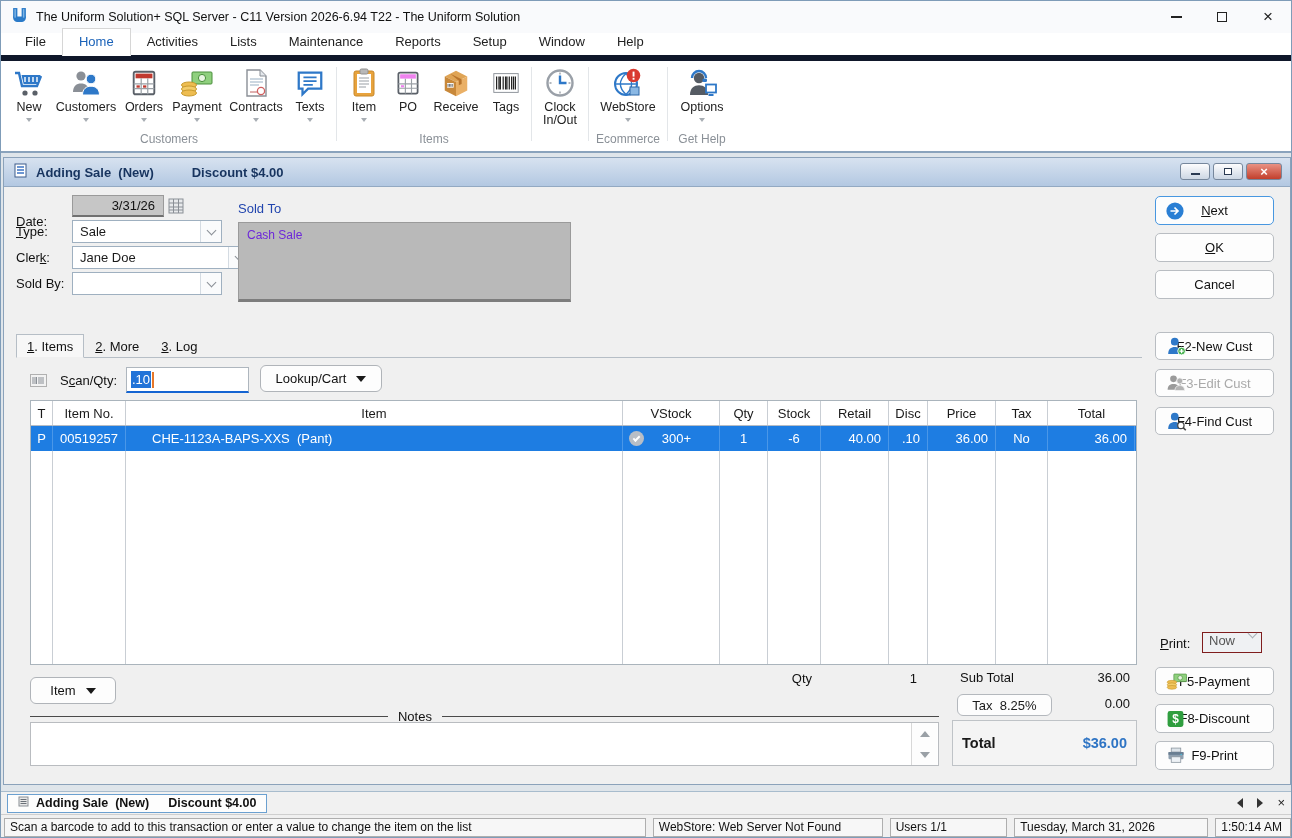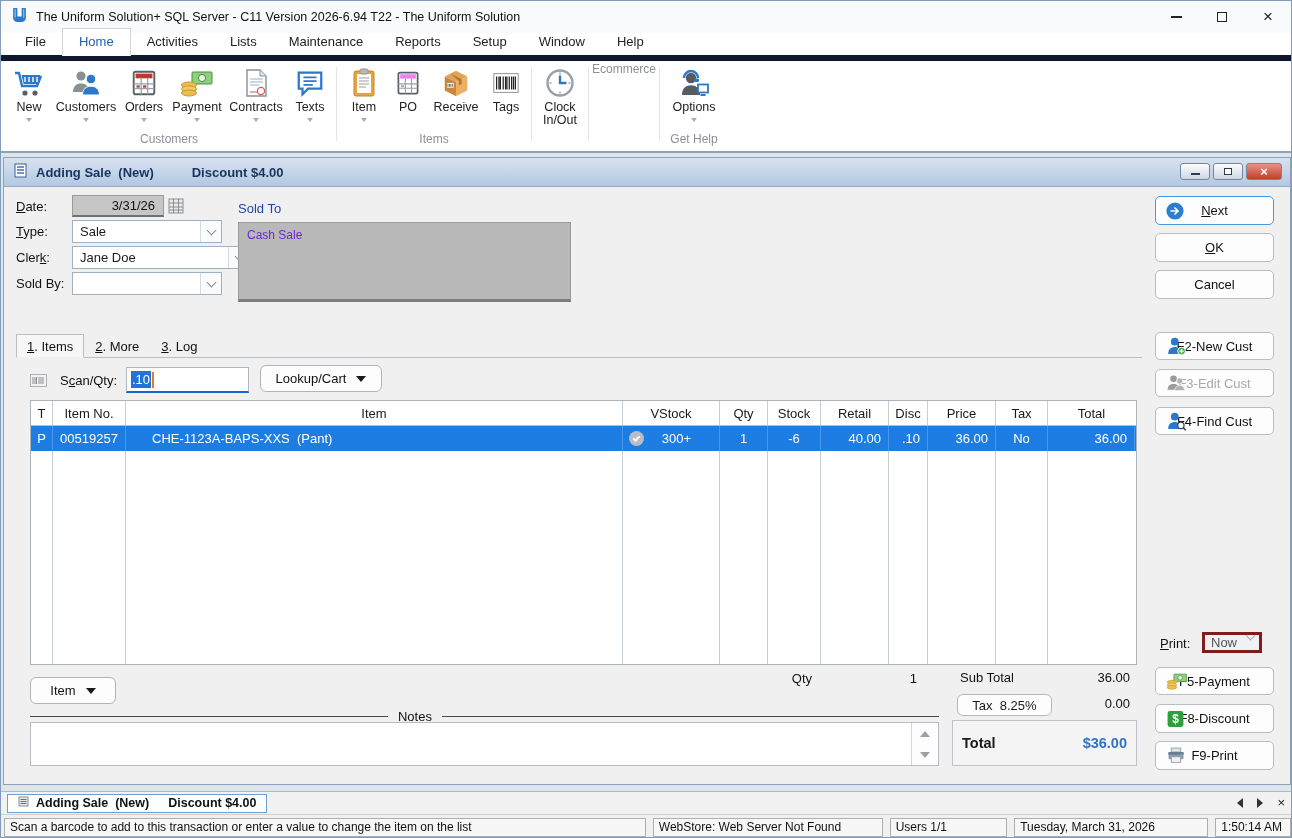--- a/index.html
+++ b/index.html
@@ -95,21 +95,21 @@
   .notesline{position:absolute;left:26px;top:551px;width:909px;height:15px;display:flex;align-items:center;gap:10px}
   .hr{border-top:1px solid #4a4a4a;height:0}
   .notes{position:absolute;left:26px;top:564px;width:909px;height:44px;background:#fff;border:1px solid #b9bcc0;resize:none;font-family:"Liberation Sans",sans-serif;font-size:13px;padding:4px}
   .spinner{position:absolute;left:907px;top:565px;width:26px;height:42px;border-left:1px solid #d8d8d8;display:flex;flex-direction:column;align-items:center;justify-content:space-around;background:#fdfdfd}
   .sp-up{width:0;height:0;border-left:5px solid transparent;border-right:5px solid transparent;border-bottom:6px solid #9aa0a6}
   .sp-dn{width:0;height:0;border-left:5px solid transparent;border-right:5px solid transparent;border-top:6px solid #9aa0a6}
   .taxbtn{position:absolute;left:953px;top:536px;width:95px;height:22px;background:#fdfdfd;border:1px solid #b4b8bd;border-radius:6px;display:flex;align-items:center;justify-content:center;font-size:13px}
   .totalbox{position:absolute;left:948px;top:562px;width:185px;height:46px;border:1px solid #bfc3c7;display:flex;align-items:center;justify-content:space-between;padding:0 9px;background:#f4f4f4}
 
   
-  .printcombo{position:absolute;left:1198px;top:474px;width:60px;height:21px;background:#eff1f3;border:3px solid #7f1d1d;display:flex;align-items:flex-start;font-size:13px;color:#555}
+  .printcombo{position:absolute;left:1198px;top:474px;width:60px;height:21px;background:#eff1f3;border:1px solid #7f1d1d;display:flex;align-items:flex-start;font-size:13px;color:#555}
   .printcombo .val{flex:1;padding-left:6px}
   .printcombo .cbx{width:18px;display:flex;justify-content:center}
 
   
   .taskrow{position:absolute;left:0;top:790px;width:100%;height:23px;background:#f1f1f1;border-top:1px solid #a8bccd;display:flex;align-items:center}
   .tasktab{margin-left:6px;height:19px;background:#fdfdfd;border:1px solid #6ba0d0;display:flex;align-items:center;gap:7px;padding:0 10px;font-size:12.5px;font-weight:bold;color:#111}
   .tasknav{position:absolute;right:6px;display:flex;align-items:center;gap:14px}
   .nav-l{width:0;height:0;border-top:5px solid transparent;border-bottom:5px solid transparent;border-right:6px solid #333}
   .nav-r{width:0;height:0;border-top:5px solid transparent;border-bottom:5px solid transparent;border-left:6px solid #333}
   .nav-x{font-size:13px;color:#222;line-height:10px}
@@ -316,20 +316,38 @@
                 <path d="M16 5.5v2M16 24.5v2M5.5 16h2M24.5 16h2" stroke="#9aa0a8" stroke-width="1.4"></path>
               </svg>
             </span>
           <span class="lbl" style="width:44px">Clock In/Out</span>
         </div>
       </div>
       <div class="glabel"></div>
     </div>
     <div class="rsep"></div>
     <div class="rgroup">
+      <div class="rbtns">
+        <div class="rbtn" style="width:72px">
+          <span class="ic">
+              <svg width="34" height="32" viewBox="0 0 34 32">
+                <circle cx="15" cy="17" r="11" fill="#fff" stroke="#2e78c8" stroke-width="2"></circle>
+                <path d="M4.5 17h21M15 6.5c-7.5 7-7.5 14 0 21M15 6.5c7.5 7 7.5 14 0 21" fill="none" stroke="#2e78c8" stroke-width="1.4"></path>
+                <rect x="19" y="20" width="9" height="8" fill="#8ab8e4" stroke="#2e68a8"></rect>
+                <circle cx="22.5" cy="8.5" r="6.8" fill="#d93a30"></circle>
+                <rect x="21.6" y="4.6" width="1.9" height="5" fill="#fff"></rect>
+                <rect x="21.6" y="10.8" width="1.9" height="1.9" fill="#fff"></rect>
+              </svg>
+            </span>
+          <span class="lbl">WebStore</span>
+          <span class="drop">
+              <span class="tri-sm"></span>
+            </span>
+        </div>
+      </div>
       <div class="glabel">Ecommerce</div>
     </div>
     <div class="rsep"></div>
     <div class="rgroup">
       <div class="rbtns" style="justify-content:center">
         <div class="rbtn" style="width:62px">
           <span class="ic">
               <svg width="32" height="30" viewBox="0 0 32 30">
                 <path d="M6 10a7 7 0 0114 0" fill="none" stroke="#2e78c8" stroke-width="2.4"></path>
                 <circle cx="13" cy="10" r="5.2" fill="#555b63"></circle>
@@ -363,21 +381,21 @@
           <span class="cb">
               <span style="width:9px;height:2px;background:#2a3a52;margin-top:5px"></span>
             </span>
           <span class="cb">
               <span class="restorebox"></span>
             </span>
           <span class="cb close">×</span>
         </div>
       </div>
 
-      <span class="abs flabel" style="left:12px;top:41px"><span class="u">D</span><span>ate:</span></span>
+      <span class="abs flabel" style="left:12px;top:56px"><span class="u">D</span><span>ate:</span></span>
       <div class="abs field-date" style="left:68px;top:37px;width:92px;height:22px">3/31/26</div>
       <span class="abs" style="left:164px;top:40px"><svg width="16" height="16" viewBox="0 0 16 16">
             <rect x="1" y="1" width="14" height="14" fill="#e8eaec" stroke="#8a8f96"></rect>
             <path d="M1 5h14M5.5 1v14M10.5 1v14M1 9h14M1 12h14" stroke="#8a8f96" stroke-width="1"></path>
           </svg></span>
 
       <span class="abs flabel" style="left:12px;top:66px"><span class="u">T</span><span>ype:</span></span>
       <div class="abs combo" style="left:68px;top:62px;width:150px;height:23px">
         <span class="val">Sale</span>
         <span class="cbx">

